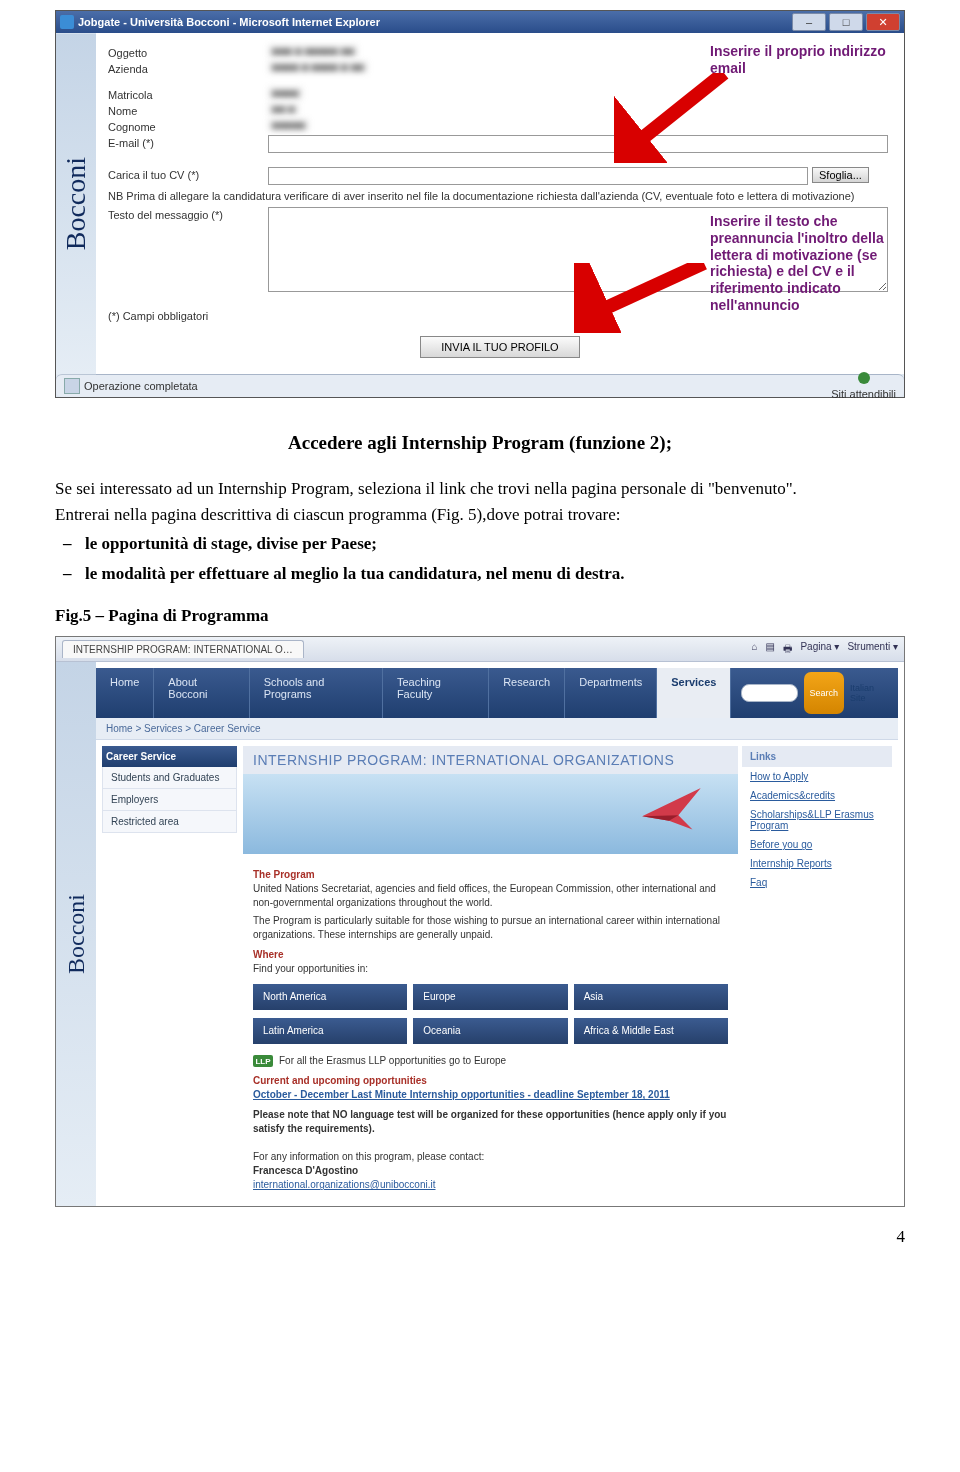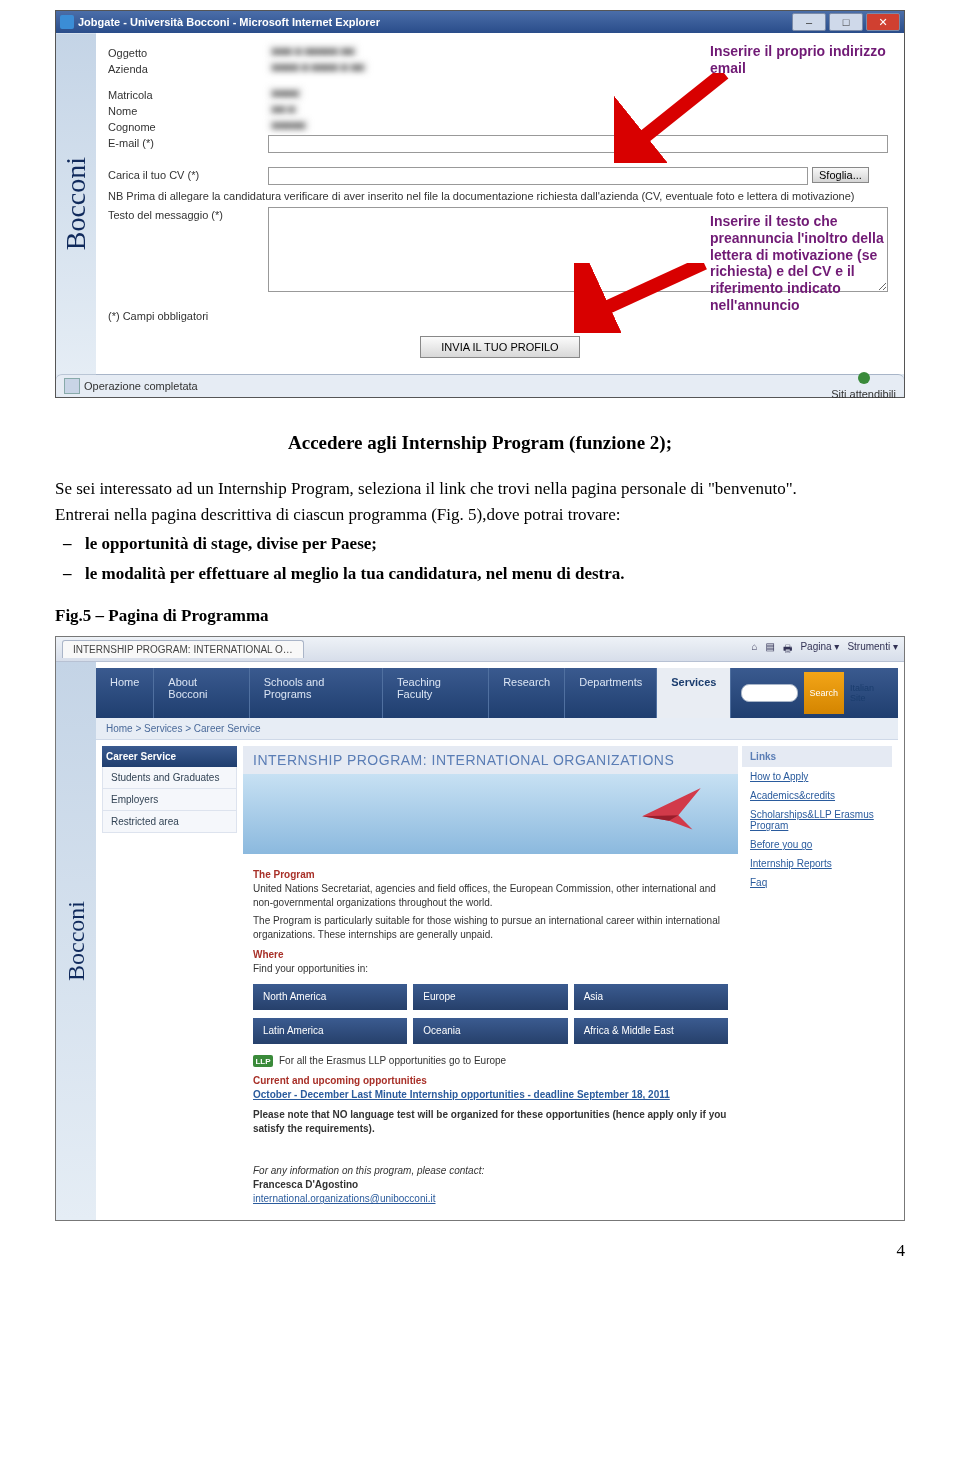--- a/index.html
+++ b/index.html
@@ -43,21 +43,21 @@
   .ie2-tabbar { height:24px; background:linear-gradient(#eef2f7,#d7deea); display:flex; align-items:center; padding:0 6px; border-bottom:1px solid #b7c1d3; }
   .ie2-tab { background:#f8f8f8; border:1px solid #aab5c8; border-bottom:none; padding:3px 10px; border-radius:3px 3px 0 0; font-size:10px; color:#444; max-width:220px; overflow:hidden; white-space:nowrap; text-overflow:ellipsis; }
   .ie2-toolbar { margin-left:auto; display:flex; gap:8px; font-size:10px; color:#335; }
   .ie2-body { display:flex; background:#fff; }
   .ie2-main { flex:1; padding:6px 6px 6px 0; }
   .navbar { display:flex; background:linear-gradient(#3a5a8f,#1f3e6f); }
   .navitem { color:#dbe5f4; font-size:11px; padding:8px 14px; border-right:1px solid #5070a0; }
   .navitem.active { background:#e9edf3; color:#1b3d6e; font-weight:bold; }
   .searchcap { margin-left:auto; display:flex; align-items:center; padding:4px 10px; gap:6px;}
   .searchbox { width:60px; height:16px; border:1px solid #a8b5c8; background:#fff; border-radius:8px; }
-  .searchbtn { background:linear-gradient(#f3a517,#d48500); color:#fff; font-size:9px; padding:16px 6px; border-radius:0; }
+  .searchbtn { background:linear-gradient(#f3a517,#d48500); color:#fff; font-size:9px; padding:16px 6px; border-radius:7px; }
   .lang { font-size:9px; color:#1b3d6e; }
   .breadcrumb { background:#e7edf5; padding:5px 10px; font-size:10px; color:#4a6a9a; border-bottom:1px solid #cfd9e8; }
   .main-columns { display:flex; padding:0; }
   .leftcol { width:135px; margin:6px 6px 0 6px; font-size:10px; }
   .leftcol-hdr { background:linear-gradient(#3a5a8f,#1f3e6f); color:#fff; padding:5px 4px; font-weight:bold; }
   .leftcol-item { background:#f5f7fb; border:1px solid #dde3ee; border-top:none; padding:5px 8px; color:#345; }
   .centercol { flex:1; margin:6px 4px 0 0; }
   .page-h { background:#e5eaf3; color:#5a7db5; font-size:14px; padding:6px 10px; letter-spacing:0.5px; }
   .hero { height:80px; background:linear-gradient(180deg,#c7e1f3 0%, #8bb9de 100%); position:relative; margin:0; overflow:hidden; }
   .plane { position:absolute; right:30px; top:14px; transform:rotate(-8deg); }
@@ -243,21 +243,21 @@
                 <div class="region-btn">Oceania</div>
                 <div class="region-btn">Africa &amp; Middle East</div>
               </div>
               <div class="greenline">
                 <div class="greenicon">LLP</div>
                 <div>For all the Erasmus LLP opportunities go to Europe</div>
               </div>
               <div class="redh">Current and upcoming opportunities</div>
               <div><strong><a>October - December Last Minute Internship opportunities - deadline September 18, 2011</a></strong></div>
               <div style="margin-top:6px;"><strong>Please note that NO language test will be organized for these opportunities (hence apply only if you satisfy the requirements).</strong></div>
-              <div style="margin-top:28px;font-style:italic;">For any information on this program, please contact:</div>
+              <div style="margin-top:14px;">For any information on this program, please contact:</div>
               <div><strong>Francesca D'Agostino</strong></div>
               <div><a>international.organizations@unibocconi.it</a></div>
             </div>
           </div>
           <div class="rightcol">
             <div class="rightcol-hdr">Links</div>
             <a>How to Apply</a>
             <a>Academics&amp;credits</a>
             <a>Scholarships&amp;LLP Erasmus Program</a>
             <a>Before you go</a>

